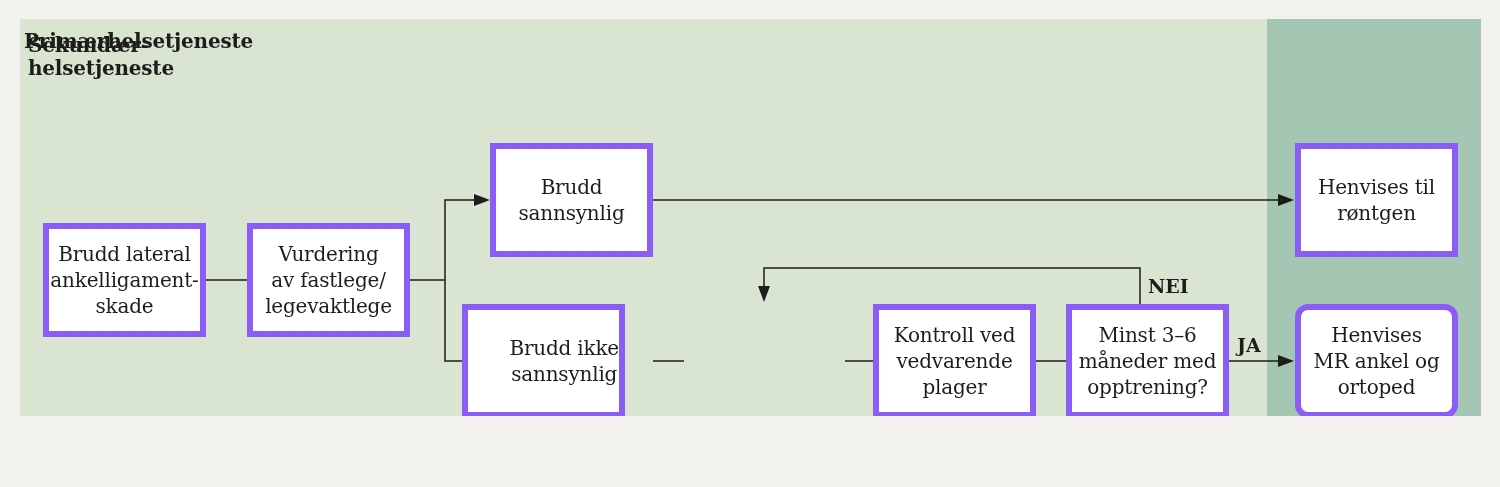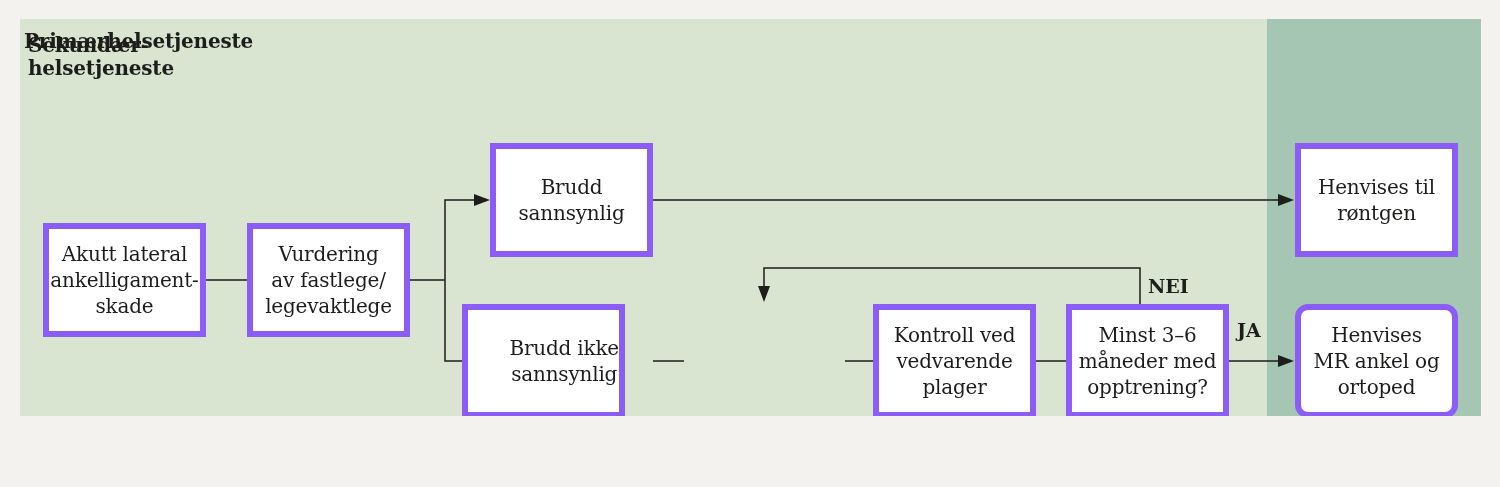--- a/index.html
+++ b/index.html
@@ -85,21 +85,21 @@
     white-space: pre-line;
     letter-spacing: -0.2px;
   }
   .edge-label {
     position: absolute;
     font-weight: bold;
     font-size: 19px;
     line-height: 21px;
   }
   .edge-label.nei { left: 1148px; top: 276px; }
-  .edge-label.ja  { left: 1237px; top: 320px; }
+  .edge-label.ja  { left: 1237px; top: 335px; }
 </style>
 </head>
 <body>
 
 <div class="canvas">
 
   <div class="panel panel-primary"></div>
   <div class="panel panel-secondary"></div>
 
   <div class="panel-title primary">Primærhelsetjeneste</div>
@@ -118,21 +118,21 @@
     <path class="line" d="M445,280 V361 H487" marker-end="url(#arrow)"></path>
     <path class="line" d="M653,200 H1291" marker-end="url(#arrow)"></path>
     <path class="line" d="M653,361 H684"></path>
     <path class="line" d="M845,361 H874"></path>
     <path class="line" d="M1036,361 H1067"></path>
     <path class="line" d="M1229,361 H1291" marker-end="url(#arrow)"></path>
     <path class="line" d="M1140,304 V268 H764 V299" marker-end="url(#arrow)"></path>
   </svg>
 
   <div class="node" style="left:43px;  top:223px;">
-    <span class="node-label">Akutt lateral
+    <span class="node-label">Brudd lateral
 ankelligament-
 skade</span>
   </div>
   <div class="node" style="left:247px; top:223px;">
     <span class="node-label">Vurdering
 av fastlege/
 legevaktlege</span>
   </div>
   <div class="node" style="left:490px; top:143px;">
     <span class="node-label">Brudd

